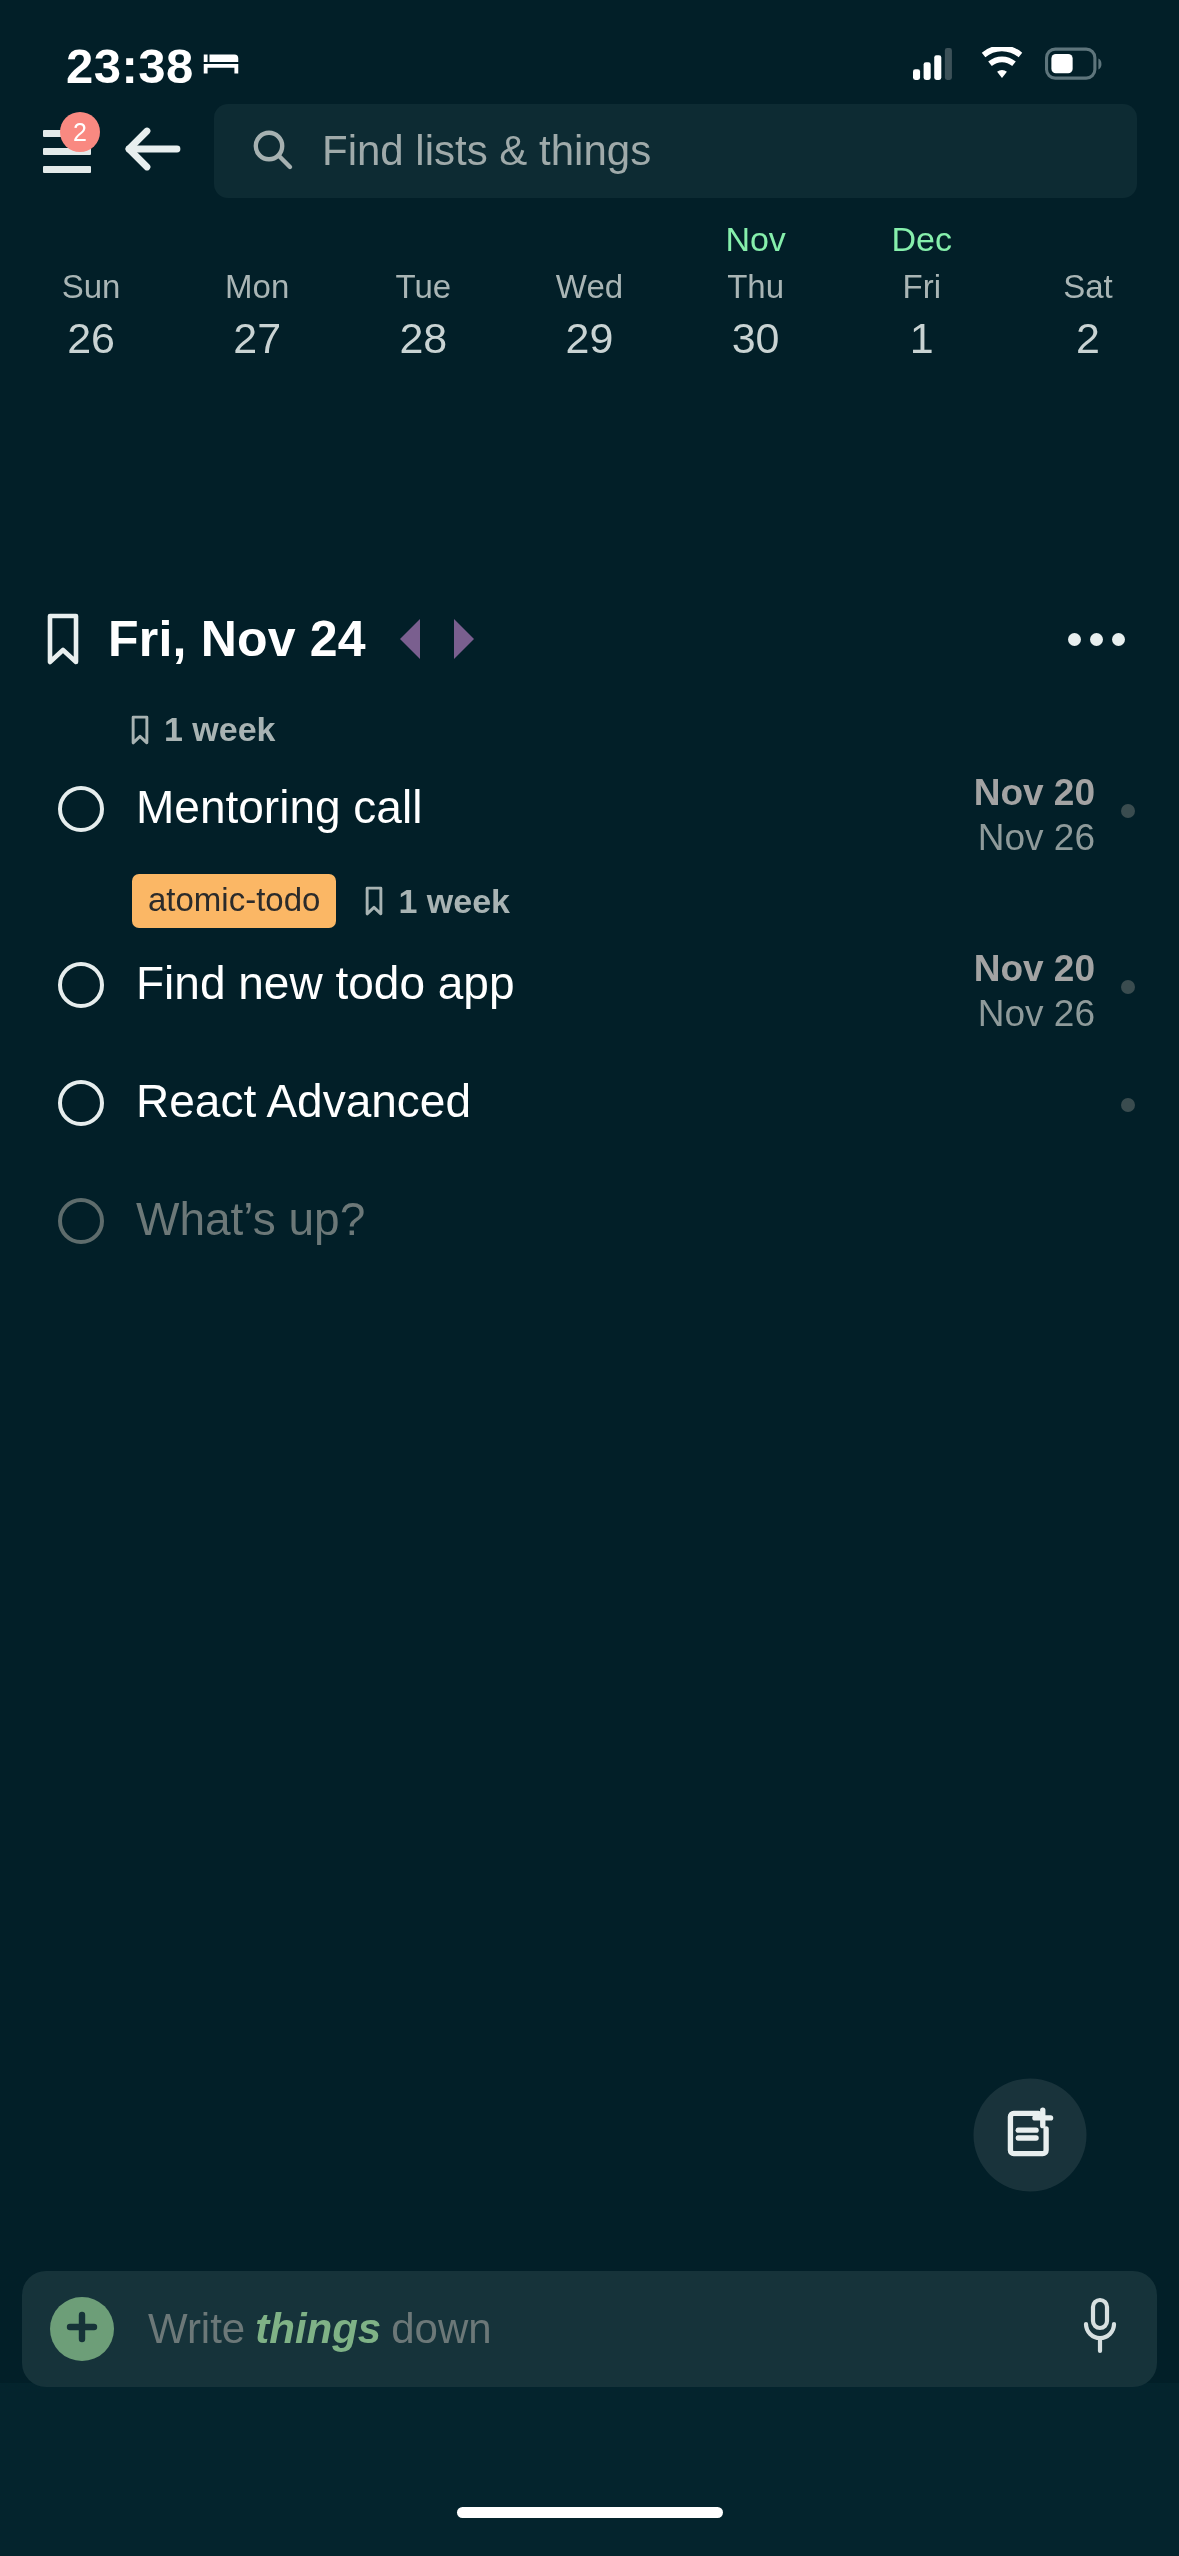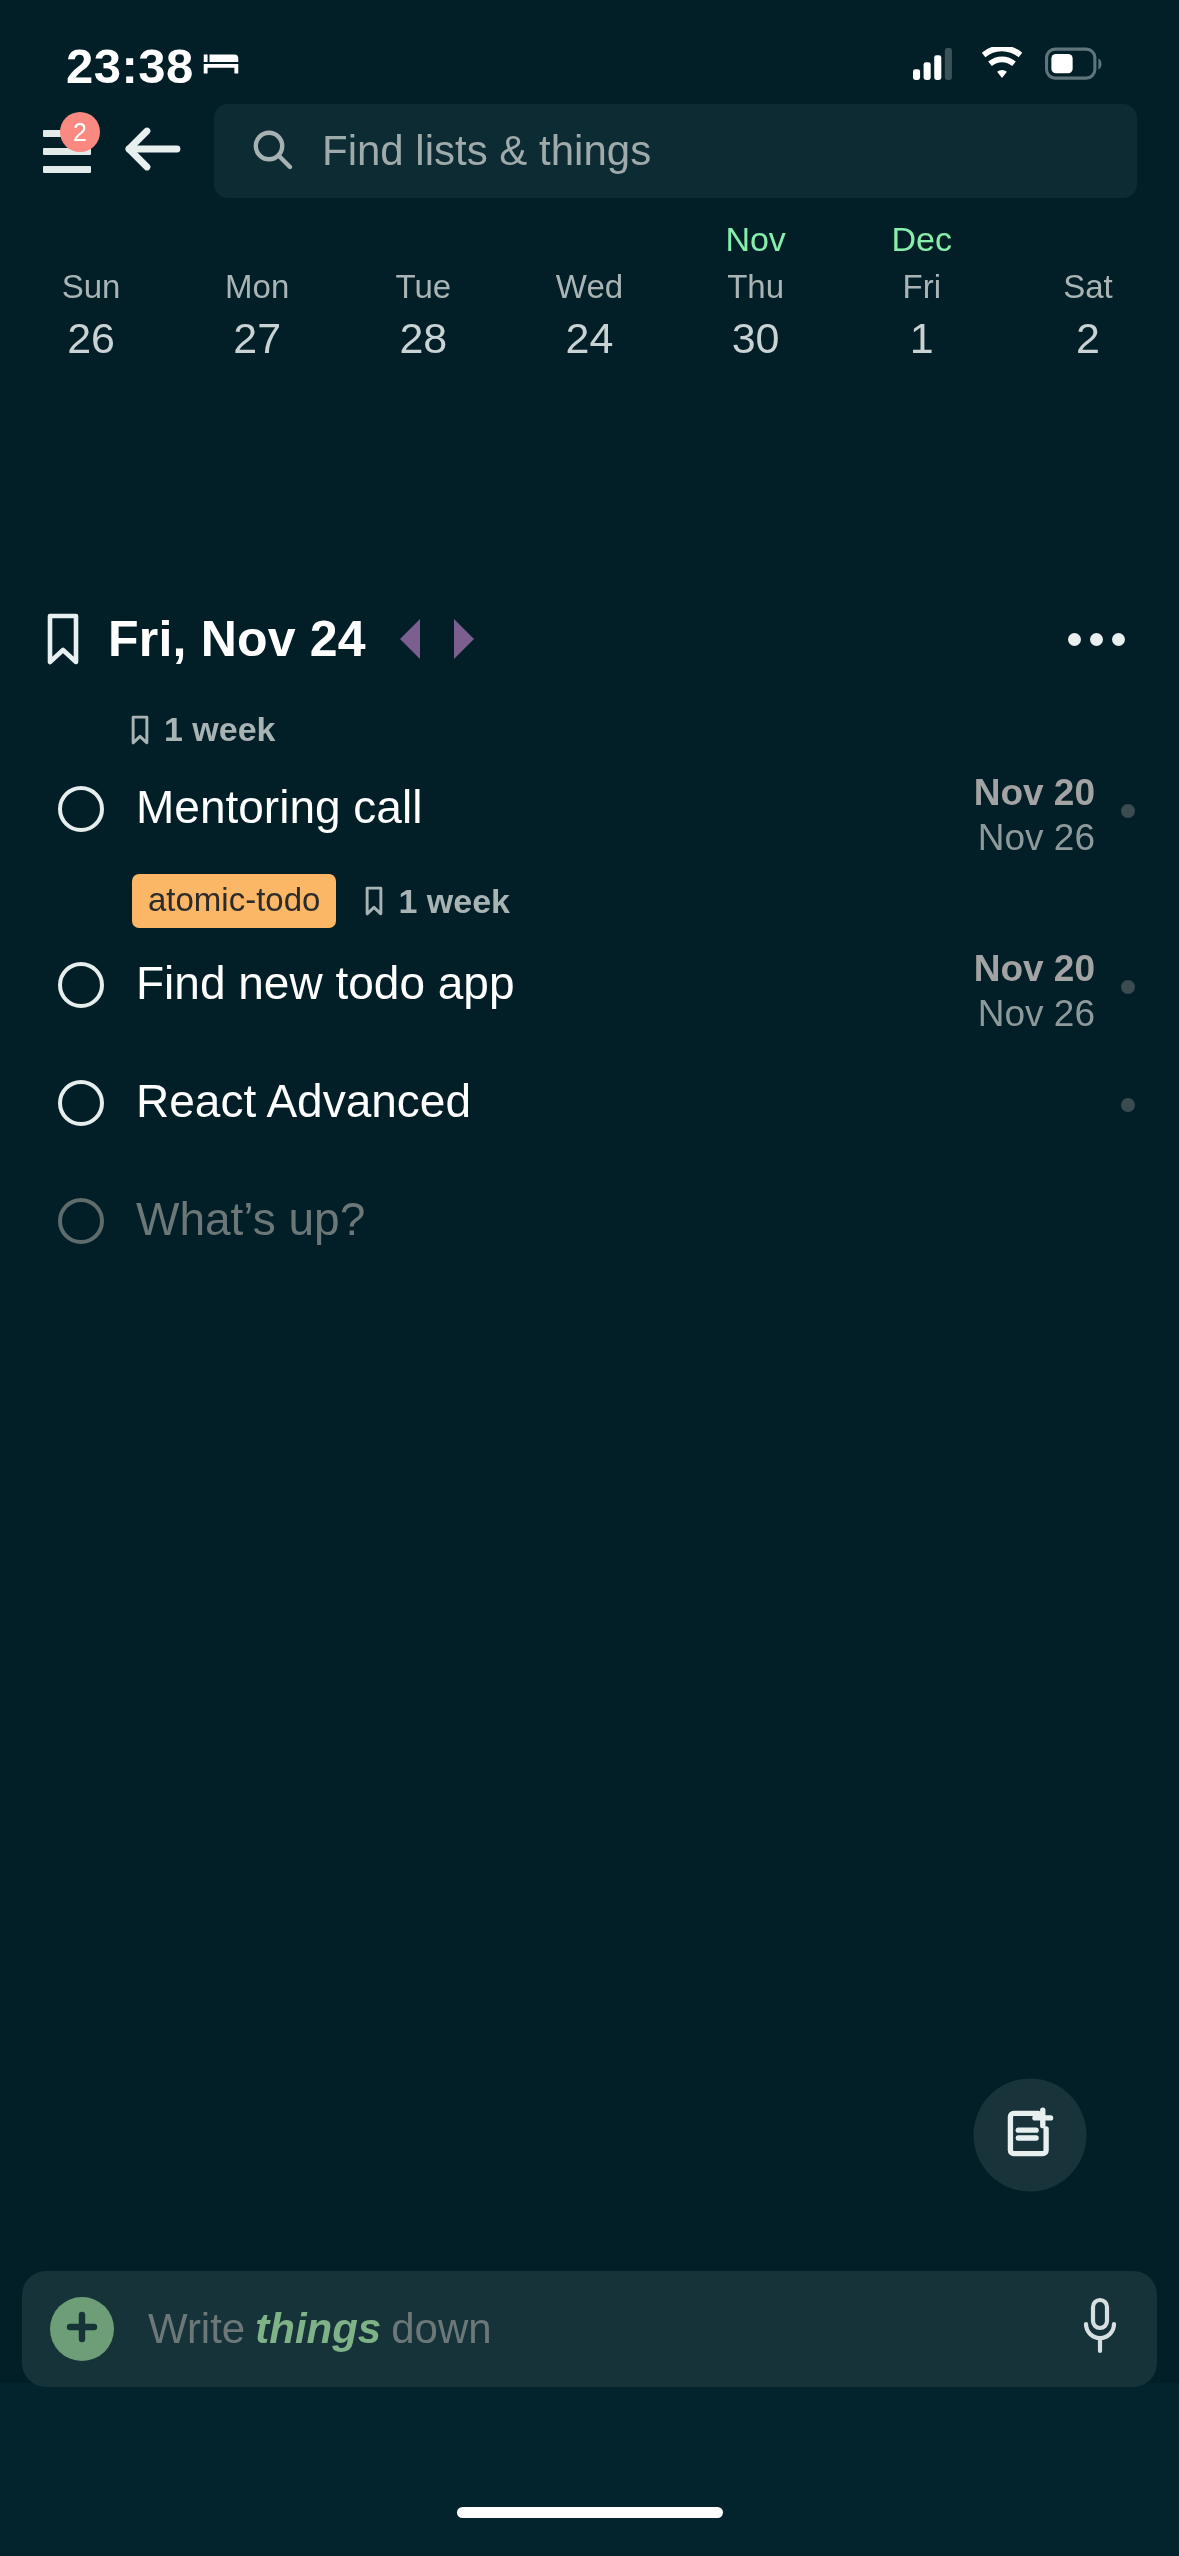--- a/index.html
+++ b/index.html
@@ -256,21 +256,21 @@
     <span class="day-num">27</span>
   </div>
   <div class="daycol">
     <span class="month-lbl"></span>
     <span class="day-name">Tue</span>
     <span class="day-num">28</span>
   </div>
   <div class="daycol">
     <span class="month-lbl"></span>
     <span class="day-name">Wed</span>
-    <span class="day-num">24</span>
+    <span class="day-num">29</span>
   </div>
   <div class="daycol">
     <span class="month-lbl">Nov</span>
     <span class="day-name">Thu</span>
     <span class="day-num">30</span>
   </div>
   <div class="daycol">
     <span class="month-lbl">Dec</span>
     <span class="day-name">Fri</span>
     <span class="day-num">1</span>

